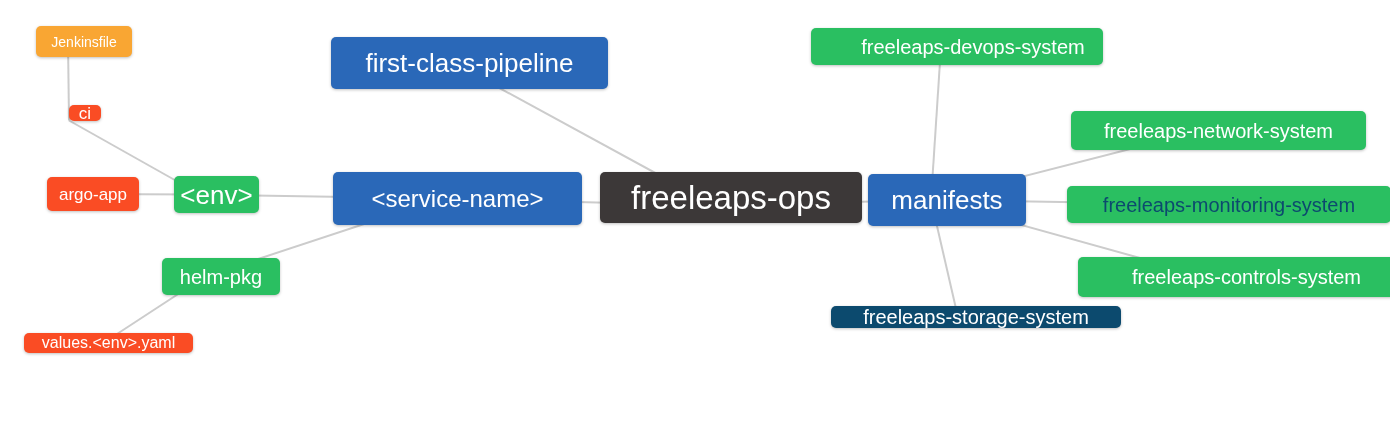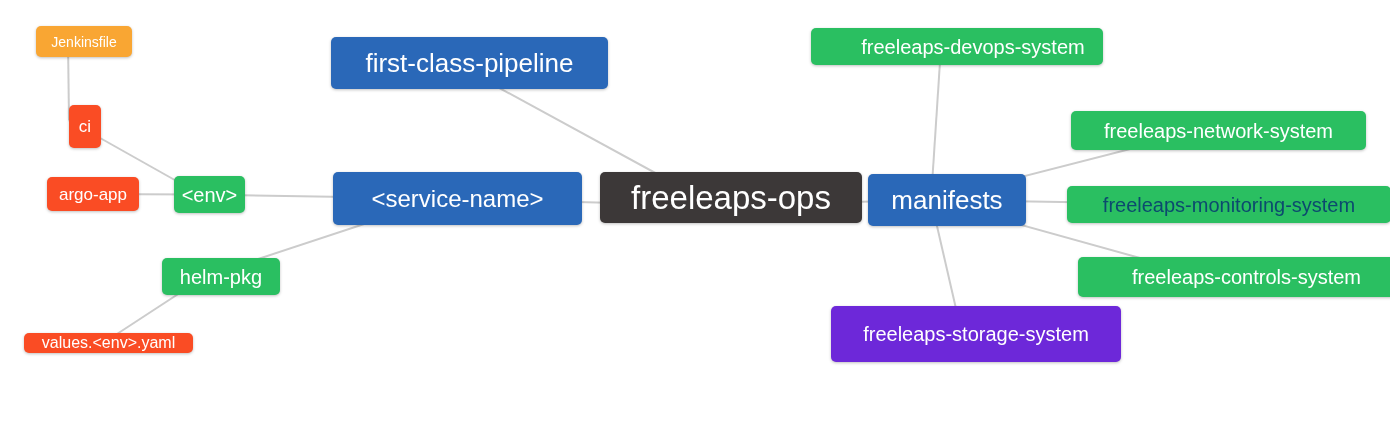--- a/index.html
+++ b/index.html
@@ -53,28 +53,28 @@
       <line x1="453.5" y1="63" x2="715" y2="205.5" stroke="#cccccc" stroke-width="2"></line>
       <line x1="715" y1="205.5" x2="931" y2="200" stroke="#cccccc" stroke-width="2"></line>
       <line x1="931" y1="200" x2="941" y2="46.5" stroke="#cccccc" stroke-width="2"></line>
       <line x1="931" y1="200" x2="1202.5" y2="130.5" stroke="#cccccc" stroke-width="2"></line>
       <line x1="931" y1="200" x2="1213" y2="204.5" stroke="#cccccc" stroke-width="2"></line>
       <line x1="931" y1="200" x2="1208.5" y2="277" stroke="#cccccc" stroke-width="2"></line>
       <line x1="931" y1="200" x2="960" y2="326" stroke="#cccccc" stroke-width="2"></line>
     </svg>
   <div id="node-layer">
       <div class="node" style="left: 20px; top: 26px; width: 96px; height: 31px; font-size: 14px; background: rgb(249, 166, 51); color: rgb(255, 255, 255);">Jenkinsfile</div>
-      <div class="node" style="left: 53px; top: 105px; width: 32px; height: 43px; font-size: 17px; background: rgb(250, 76, 36); color: rgb(255, 255, 255);">ci</div>
+      <div class="node" style="left: 53px; top: 105px; width: 32px; height: 16px; font-size: 17px; background: rgb(250, 76, 36); color: rgb(255, 255, 255);">ci</div>
       <div class="node" style="left: 31px; top: 177px; width: 92px; height: 34px; font-size: 17px; background: rgb(250, 76, 36); color: rgb(255, 255, 255);">argo-app</div>
-      <div class="node" style="left: 158px; top: 176px; width: 71px; height: 37px; font-size: 20px; background: rgb(42, 191, 97); color: rgb(255, 255, 255);">&lt;env&gt;</div>
+      <div class="node" style="left: 158px; top: 176px; width: 85px; height: 37px; font-size: 26px; background: rgb(42, 191, 97); color: rgb(255, 255, 255);">&lt;env&gt;</div>
       <div class="node" style="left: 146px; top: 258px; width: 118px; height: 37px; font-size: 20px; background: rgb(42, 191, 97); color: rgb(255, 255, 255);">helm-pkg</div>
       <div class="node" style="left: 8px; top: 333px; width: 169px; height: 20px; font-size: 16px; background: rgb(250, 76, 36); color: rgb(255, 255, 255);">values.&lt;env&gt;.yaml</div>
       <div class="node" style="left: 315px; top: 37px; width: 277px; height: 52px; font-size: 26px; background: rgb(42, 104, 184); color: rgb(255, 255, 255);">first-class-pipeline</div>
       <div class="node" style="left: 317px; top: 172px; width: 249px; height: 53px; font-size: 24px; background: rgb(42, 104, 184); color: rgb(255, 255, 255);">&lt;service-name&gt;</div>
       <div class="node" style="left: 584px; top: 172px; width: 262px; height: 51px; font-size: 33px; background: rgb(60, 56, 56); color: rgb(255, 255, 255);">freeleaps-ops</div>
       <div class="node" style="left: 852px; top: 174px; width: 158px; height: 52px; font-size: 26px; background: rgb(42, 104, 184); color: rgb(255, 255, 255);">manifests</div>
       <div class="node" style="left: 795px; top: 28px; width: 292px; height: 37px; font-size: 20px; background: rgb(42, 191, 97); color: rgb(255, 255, 255); padding-left: 32px;">freeleaps-devops-system</div>
       <div class="node" style="left: 1055px; top: 111px; width: 295px; height: 39px; font-size: 20px; background: rgb(42, 191, 97); color: rgb(255, 255, 255);">freeleaps-network-system</div>
       <div class="node" style="left: 1051px; top: 186px; width: 324px; height: 37px; font-size: 20px; background: rgb(42, 191, 97); color: #0c4a6e;">freeleaps-monitoring-system</div>
       <div class="node" style="left: 1062px; top: 257px; width: 337px; height: 40px; font-size: 20px; background: rgb(42, 191, 97); color: rgb(255, 255, 255);">freeleaps-controls-system</div>
-      <div class="node" style="left: 815px; top: 306px; width: 290px; height: 56px; font-size: 20px; background: #6d28d9; color: rgb(255, 255, 255);">freeleaps-storage-system</div>
+      <div class="node" style="left: 815px; top: 306px; width: 290px; height: 22px; font-size: 20px; background: #0c4a6e; color: rgb(255, 255, 255);">freeleaps-storage-system</div>
     </div>
 </div>
 
 </body></html>

